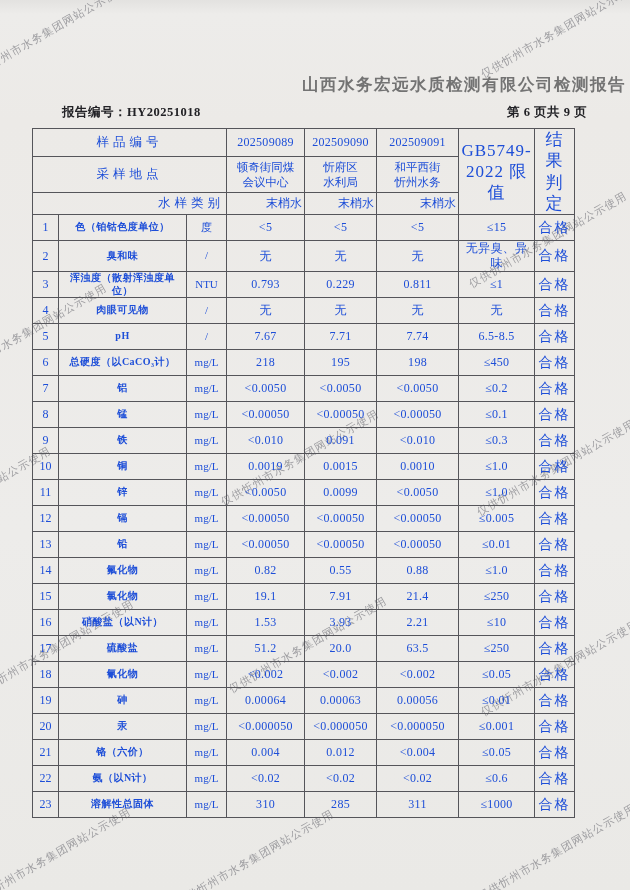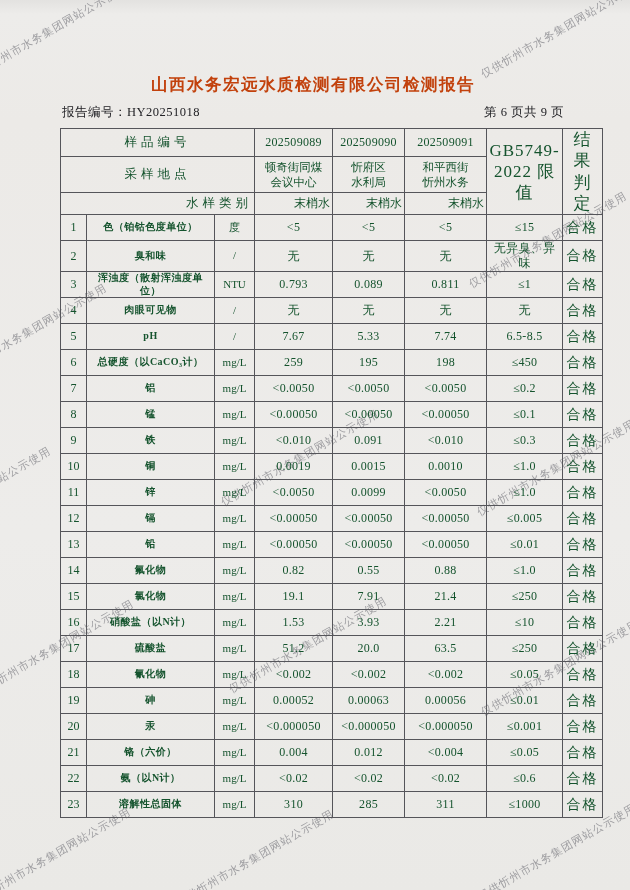--- a/index.html
+++ b/index.html
@@ -21,45 +21,45 @@
     letter-spacing: 1px;
     color: rgba(128,128,133,0.72);
     transform: translate(-50%,-50%) rotate(-30deg);
     pointer-events: none;
     font-family: "Liberation Sans", "DejaVu Sans", sans-serif;
   }
 
   .doc-title {
     position: absolute;
     top: 74px; left: 0; right: 4px;
-    text-align: center;
+    text-align: right;
     font-size: 16.5px;
     font-weight: bold;
     letter-spacing: 1.5px;
-    color: #c2410c;
+    color: #737373;
   }
   .meta-row {
     position: absolute;
-    top: 104px; left: 62px; right: 66px;
+    top: 104px; left: 62px; right: 43px;
     display: flex;
     justify-content: space-between;
     font-size: 12.5px;
-    font-weight: normal;
+    font-weight: bold;
     color: #222226;
     letter-spacing: 0.5px;
   }
 
   table.report {
     position: absolute;
-    left: 60px; top: 128px;
+    left: 32px; top: 128px;
     border-collapse: collapse;
     table-layout: fixed;
     width: 542px;
     font-size: 12px;
-    color: #14532d;
+    color: #1d4ed8;
   }
   table.report td {
     border: 1px solid #55555a;
     text-align: center;
     vertical-align: middle;
     padding: 0 2px;
     overflow: hidden;
     line-height: 1.25;
   }
   tr.head-r1 td { height: 26px; }
@@ -159,50 +159,50 @@
           <td class="num">无</td>
           <td class="num">无</td>
           <td class="num">无异臭、异味</td>
           <td class="result">合格</td>
         </tr>
         <tr class="data-row">
           <td class="">3</td>
           <td class="param">浑浊度（散射浑浊度单位）</td>
           <td class="unit">NTU</td>
           <td class="num">0.793</td>
-          <td class="num">0.089</td>
+          <td class="num">0.229</td>
           <td class="num">0.811</td>
           <td class="num">≤1</td>
           <td class="result">合格</td>
         </tr>
         <tr class="data-row">
           <td class="">4</td>
           <td class="param">肉眼可见物</td>
           <td class="unit">/</td>
           <td class="num">无</td>
           <td class="num">无</td>
           <td class="num">无</td>
           <td class="num">无</td>
           <td class="result">合格</td>
         </tr>
         <tr class="data-row">
           <td class="">5</td>
           <td class="param">pH</td>
           <td class="unit">/</td>
           <td class="num">7.67</td>
-          <td class="num">5.33</td>
+          <td class="num">7.71</td>
           <td class="num">7.74</td>
           <td class="num">6.5-8.5</td>
           <td class="result">合格</td>
         </tr>
         <tr class="data-row">
           <td class="">6</td>
           <td class="param">总硬度（以CaCO₃计）</td>
           <td class="unit">mg/L</td>
-          <td class="num">259</td>
+          <td class="num">218</td>
           <td class="num">195</td>
           <td class="num">198</td>
           <td class="num">≤450</td>
           <td class="result">合格</td>
         </tr>
         <tr class="data-row">
           <td class="">7</td>
           <td class="param">铝</td>
           <td class="unit">mg/L</td>
           <td class="num">&lt;0.0050</td>
@@ -318,21 +318,21 @@
           <td class="num">&lt;0.002</td>
           <td class="num">&lt;0.002</td>
           <td class="num">&lt;0.002</td>
           <td class="num">≤0.05</td>
           <td class="result">合格</td>
         </tr>
         <tr class="data-row">
           <td class="">19</td>
           <td class="param">砷</td>
           <td class="unit">mg/L</td>
-          <td class="num">0.00052</td>
+          <td class="num">0.00064</td>
           <td class="num">0.00063</td>
           <td class="num">0.00056</td>
           <td class="num">≤0.01</td>
           <td class="result">合格</td>
         </tr>
         <tr class="data-row">
           <td class="">20</td>
           <td class="param">汞</td>
           <td class="unit">mg/L</td>
           <td class="num">&lt;0.000050</td>

